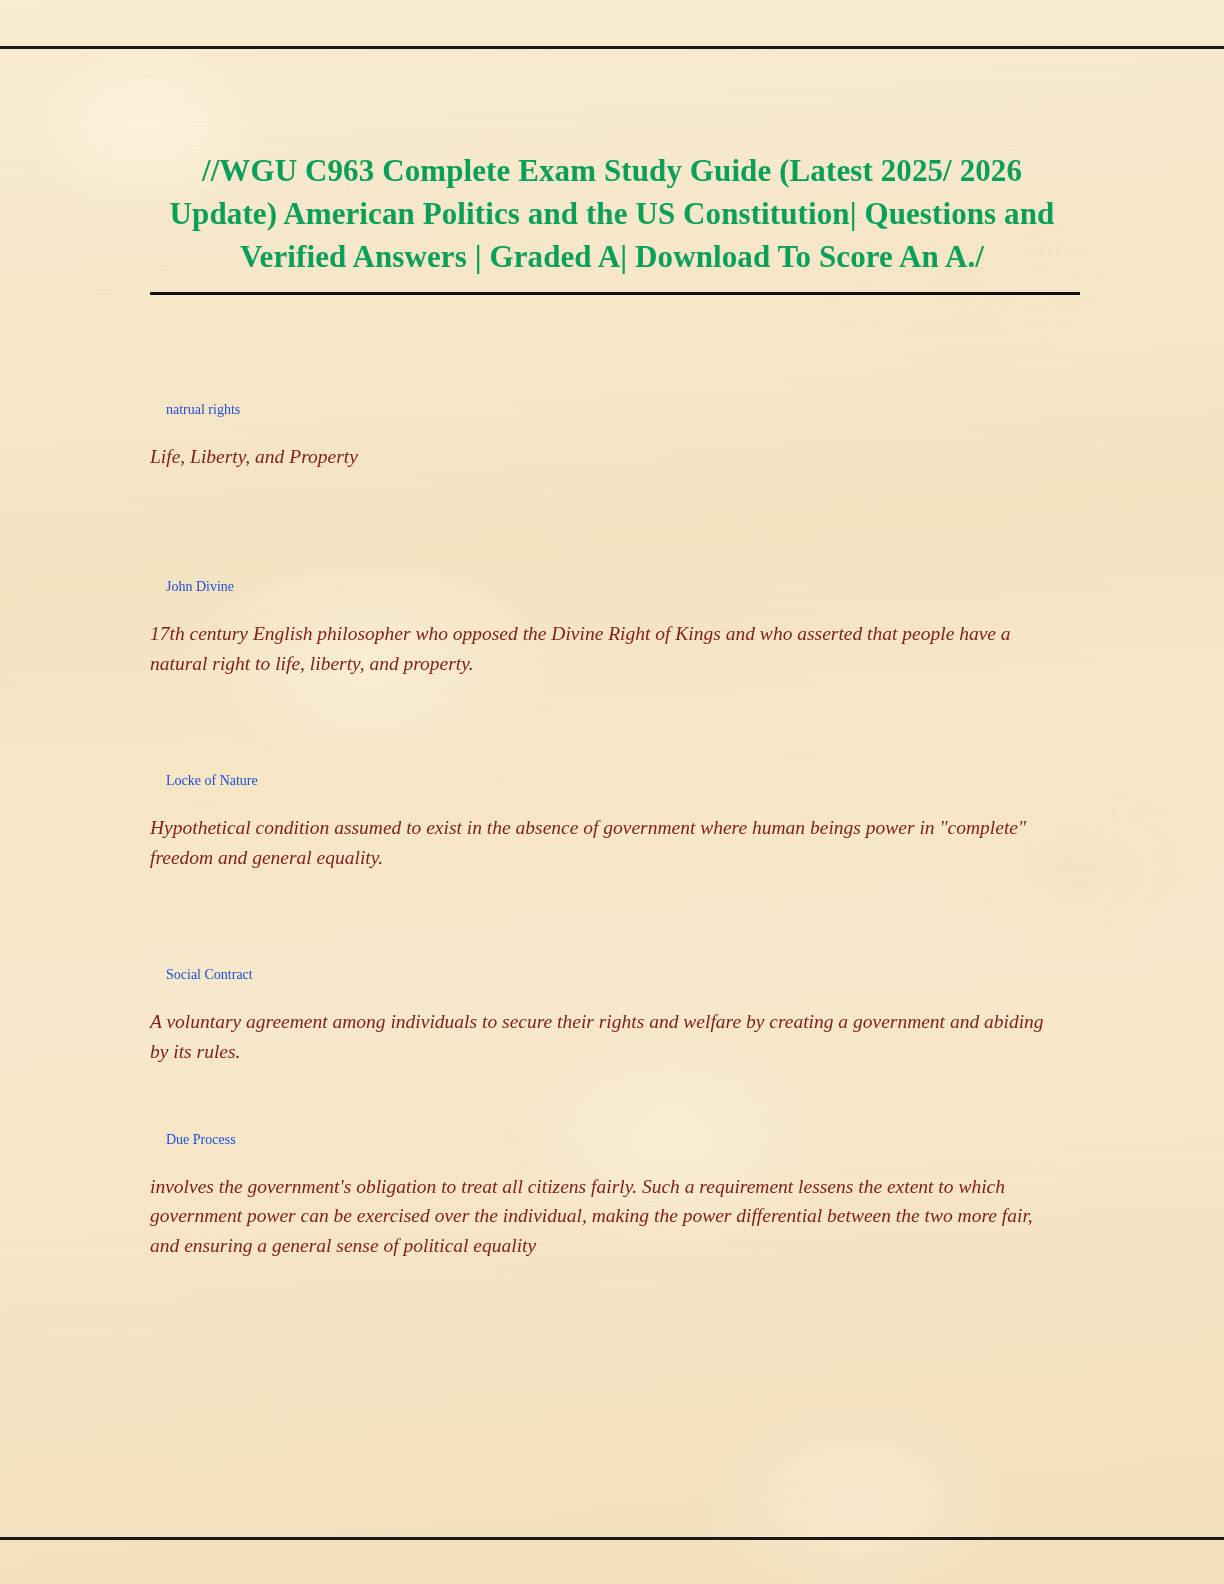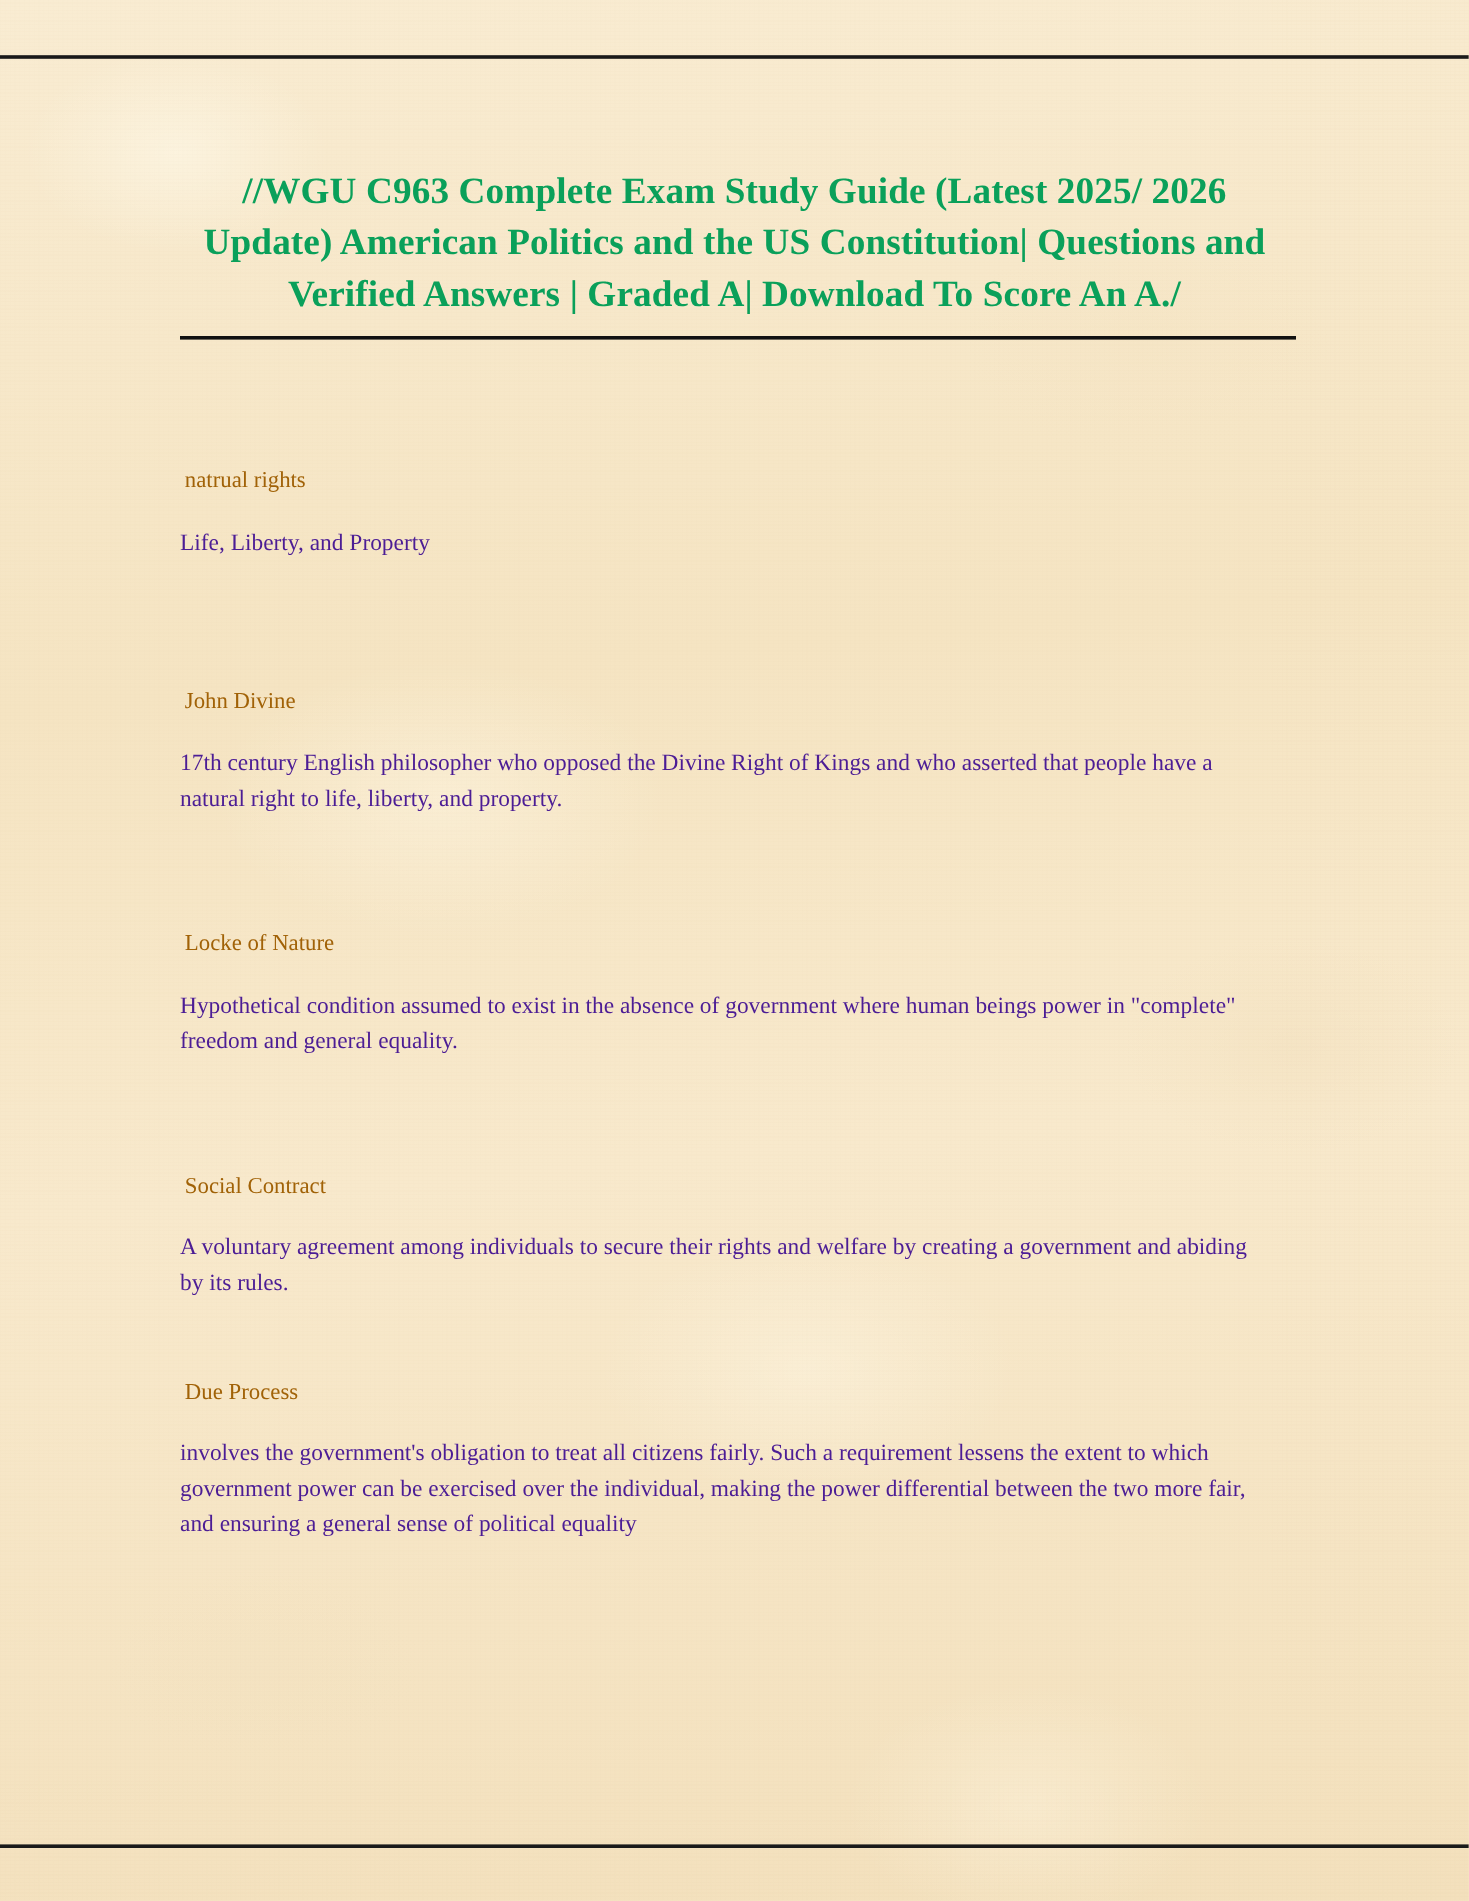--- a/index.html
+++ b/index.html
@@ -68,21 +68,21 @@
     position: absolute;
     left: 0;
     top: 46px;
     right: 0;
     bottom: 44px;
     padding: 0 150px;
     box-sizing: border-box;
   }
 
   .doc-title {
-    margin: 0;
+    margin: 12px;
     padding-top: 92px;
     font-size: 31px;
     line-height: 1.38;
     font-weight: bold;
     color: #0aa05a;
     text-align: center;
     letter-spacing: 0.1px;
   }
 
   .title-underline {
@@ -94,32 +94,33 @@
 
   .entries {
     margin-top: 104px;
   }
 
   .entry {
     margin-bottom: 62px;
   }
 
   .term {
-    font-size: 19px;
+    font-size: 14px;
     line-height: 1.5;
-    color: #a16207;
-    margin: 0 0 22px 4px;
+    color: #1d4ed8;
+    margin: 0 0 22px 16px;
   }
 
   .definition {
     font-size: 19.5px;
     line-height: 1.52;
-    color: #4c1d95;
+    color: #7f1d1d;
     margin: 0;
     max-width: 910px;
+    font-style: italic;
   }
 
   .entry-gap-lg { margin-bottom: 104px; }
   .entry-gap-md { margin-bottom: 92px; }
 </style>
 </head>
 <body>
 
 <div class="page">
   <div class="paper-texture"></div>

